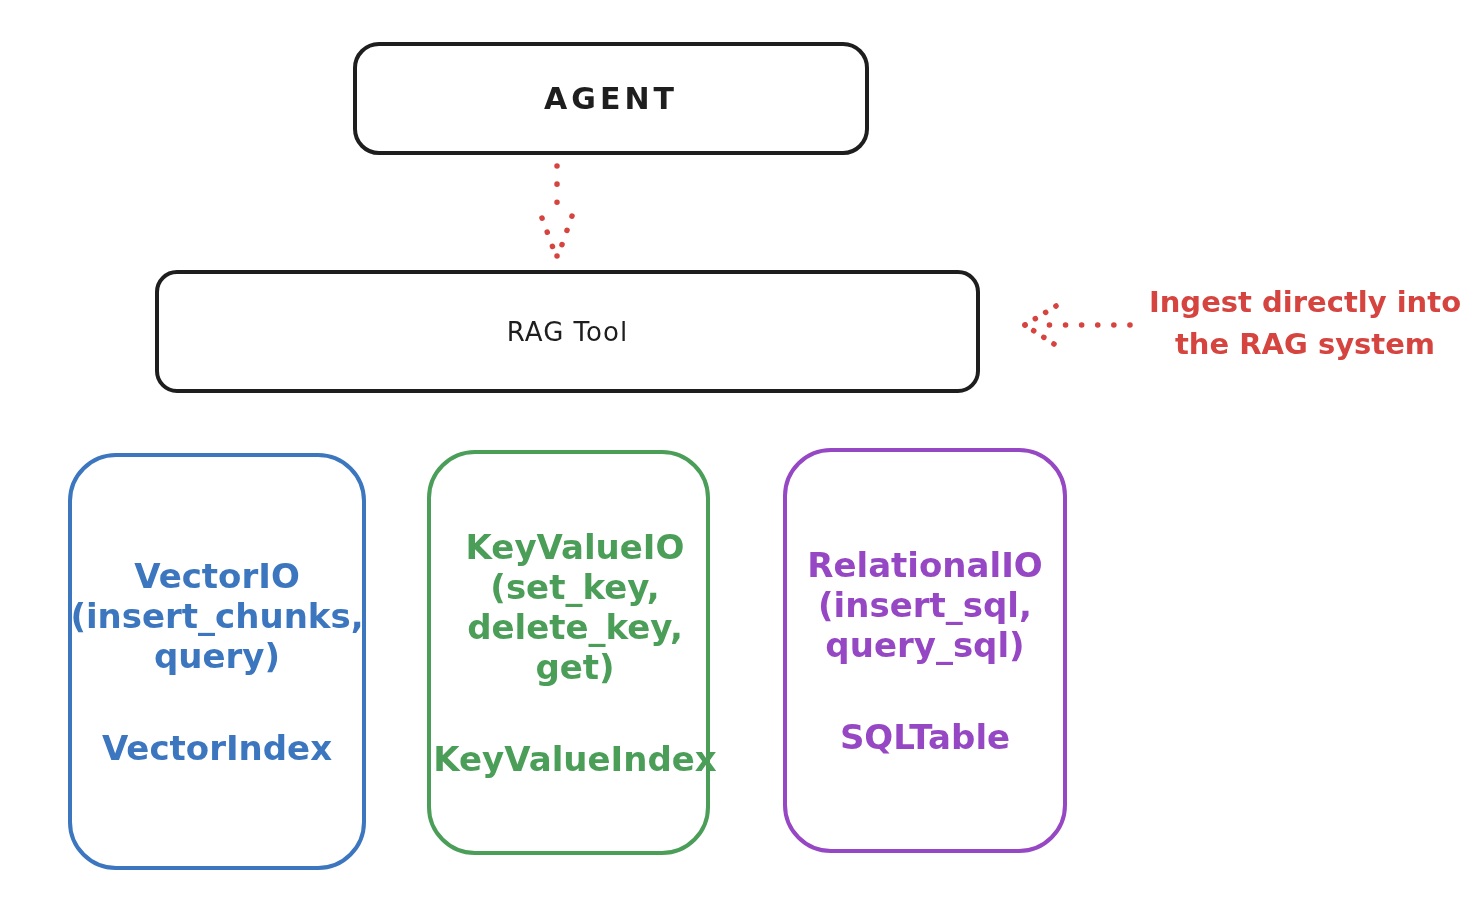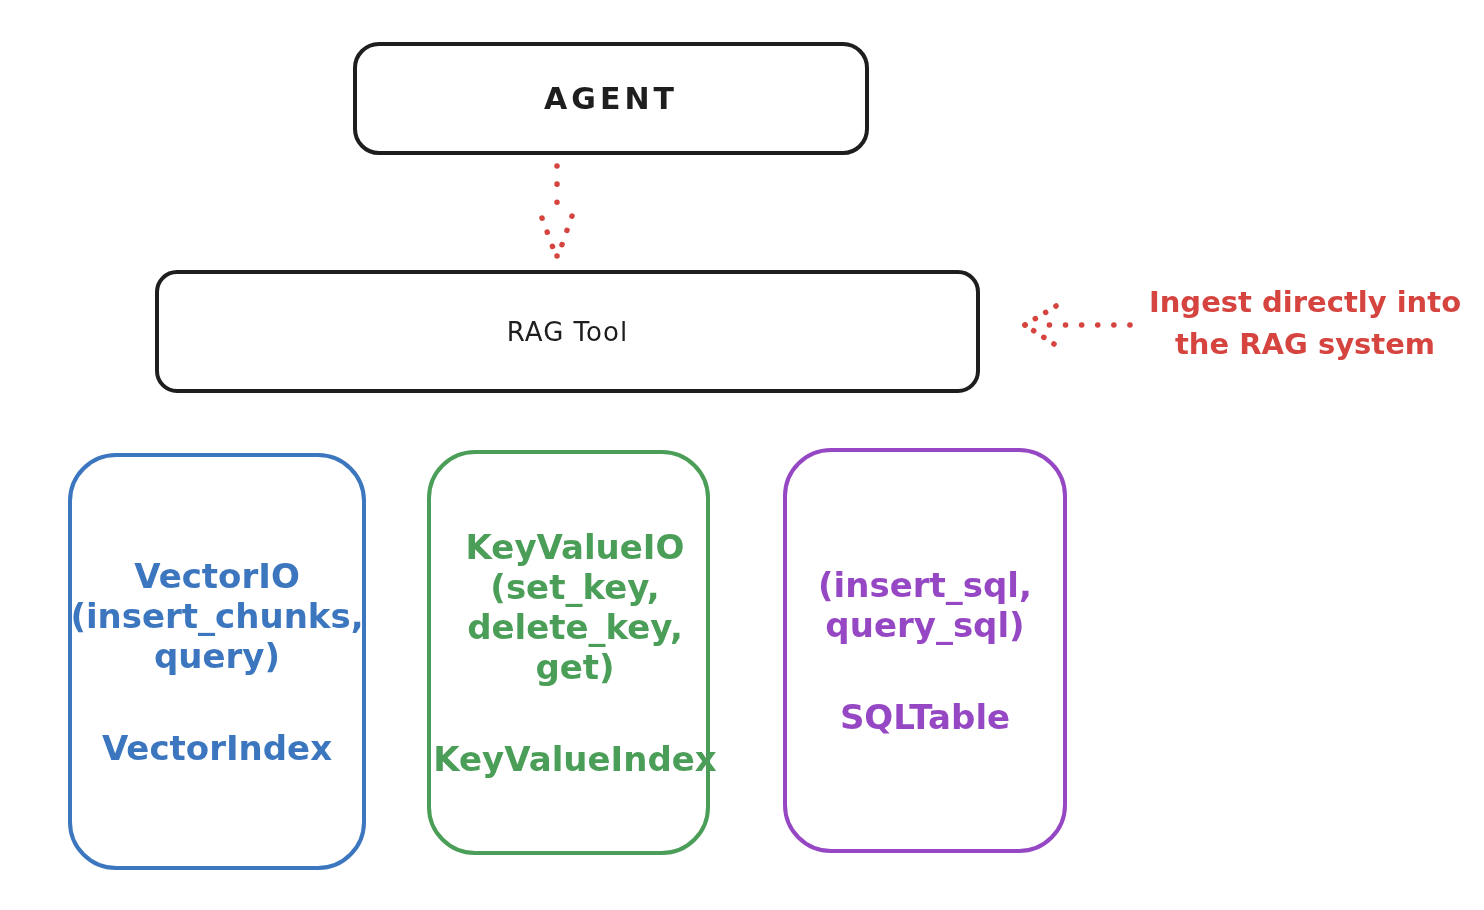--- a/index.html
+++ b/index.html
@@ -140,19 +140,20 @@
     <div class="methods">
         <div>KeyValueIO</div>
         <div>(set_key,</div>
         <div>delete_key, get)</div>
       </div>
     <div class="index-label">KeyValueIndex</div>
   </div>
 
   <div class="backend backend-relational" style="color: rgb(150, 71, 196); border-color: rgb(150, 71, 196);">
     <div class="methods">
+        <div>RelationalIO</div>
         <div>(insert_sql,</div>
         <div>query_sql)</div>
       </div>
     <div class="index-label">SQLTable</div>
   </div>
 
 </div>
 
 </body></html>

